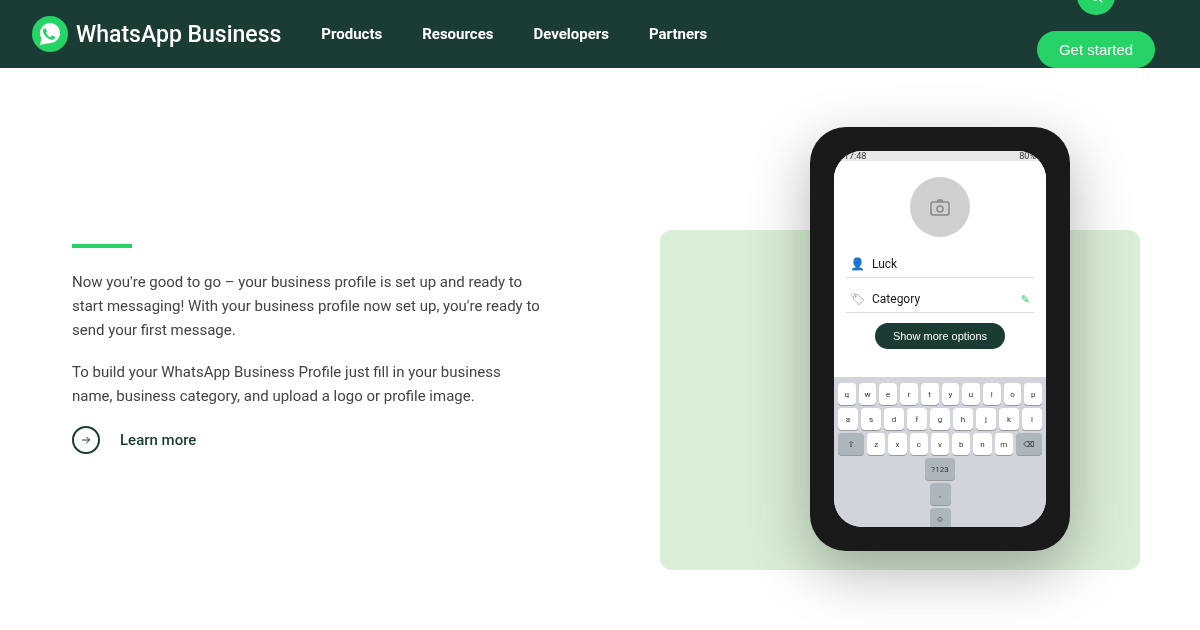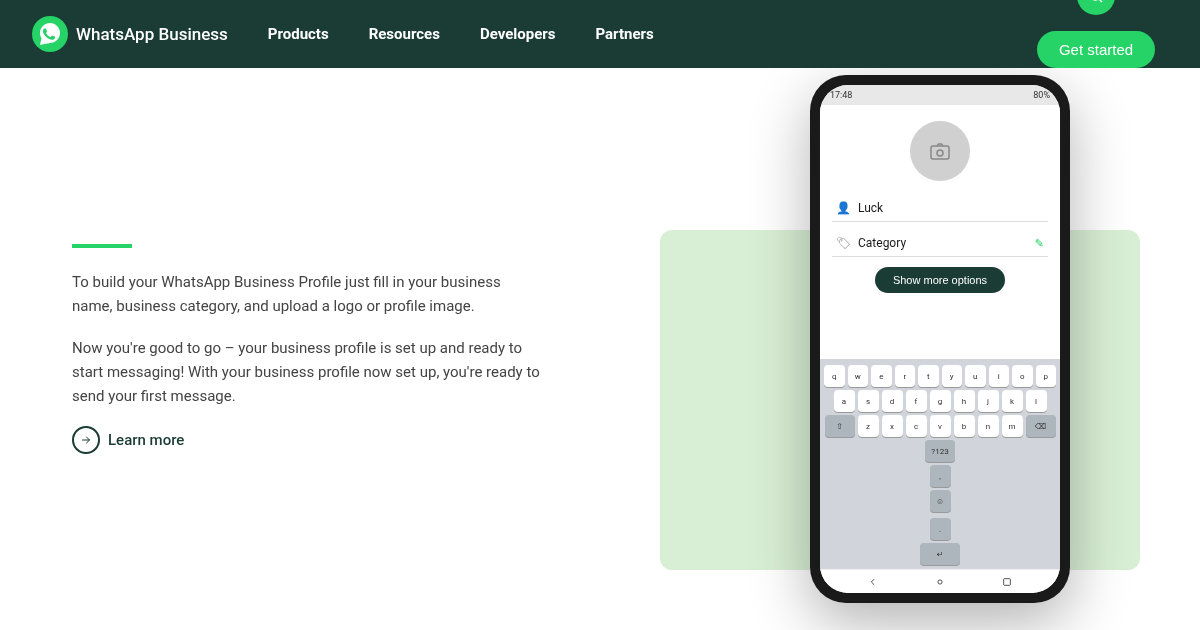--- a/index.html
+++ b/index.html
@@ -20,21 +20,21 @@
       gap: 8px;
       margin-right: 40px;
       text-decoration: none;
     }
     .logo-icon {
       width: 36px;
       height: 36px;
     }
     .nav-brand {
       color: #fff;
-      font-size: 17px;
+      font-size: 23px;
       font-weight: 500;
       white-space: nowrap;
     }
     .nav-links {
       display: flex;
       align-items: center;
       gap: 40px;
       flex: 1;
       font-weight: bold;
     }
@@ -123,21 +123,21 @@
     }
     .main-desc {
       font-size: 15px;
       color: #444;
       line-height: 1.6;
       margin-bottom: 18px;
     }
     .learn-more-link {
       display: flex;
       align-items: center;
-      gap: 8px;
+      gap: 20px;
       color: #1a3c34;
       font-size: 15px;
       font-weight: 500;
       text-decoration: none;
       cursor: pointer;
       margin-top: 10px;
     }
     .learn-more-circle {
       width: 28px;
       height: 28px;
@@ -169,24 +169,24 @@
       left: 60px;
     }
     .phone-wrapper {
       position: relative;
       z-index: 2;
       margin-left: 80px;
       margin-top: -20px;
     }
     .phone-outer {
       width: 260px;
-      height: 528px;
+      height: 424px;
       background: #1a1a1a;
       border-radius: 36px;
-      padding: 10px;
+      padding: 24px;
       box-shadow: 0 20px 60px rgba(0,0,0,0.3);
     }
     .phone-inner {
       width: 100%;
       height: 100%;
       background: #f5f5f5;
       border-radius: 28px;
       overflow: hidden;
       display: flex;
       flex-direction: column;
@@ -384,22 +384,22 @@
     </button>
     <button class="btn-get-started">Get started</button>
     <button class="btn-download">Download app</button>
   </div>
 </nav>
 
 <div class="main-content">
 
   <div class="left-section">
     <div class="accent-bar"></div>
+    <p class="main-desc">Now you're good to go – your business profile is set up and ready to start messaging! With your business profile now set up, you're ready to send your first message.</p>
     <p class="main-desc">To build your WhatsApp Business Profile just fill in your business name, business category, and upload a logo or profile image.</p>
-    <p class="main-desc">Now you're good to go – your business profile is set up and ready to start messaging! With your business profile now set up, you're ready to send your first message.</p>
     <a class="learn-more-link" href="#">
       <div class="learn-more-circle">
         <svg width="12" height="12" viewBox="0 0 24 24" fill="none">
           <path d="M5 12h14M13 6l6 6-6 6" stroke="#1a3c34" stroke-width="2" stroke-linecap="round" stroke-linejoin="round"></path>
         </svg>
       </div>
       <span>Learn more</span>
     </a>
   </div>
 

